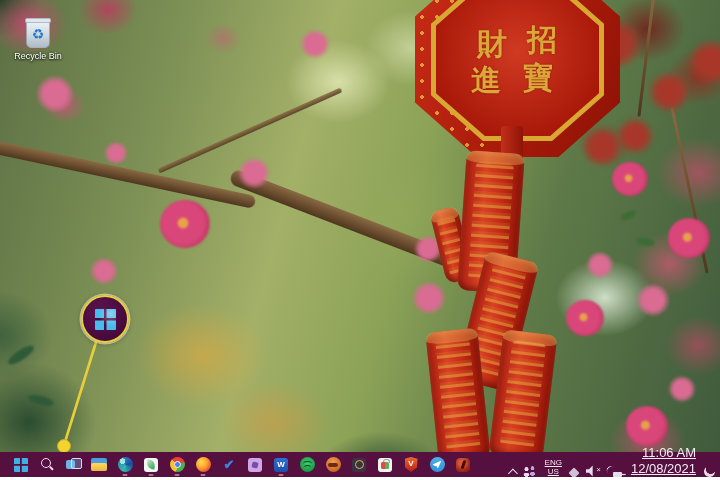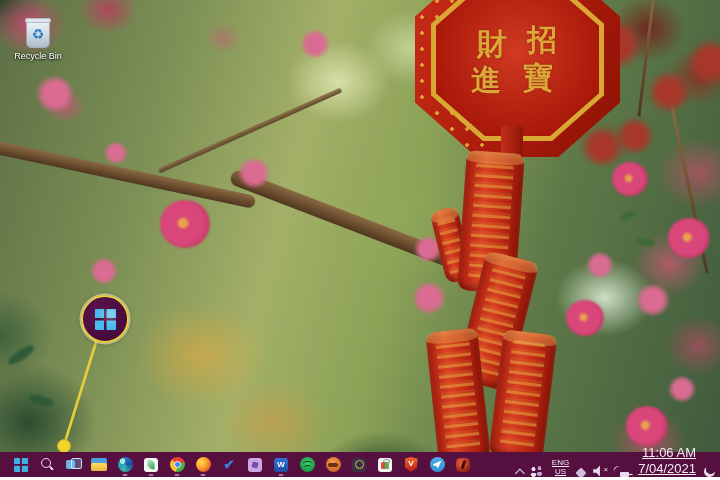--- a/index.html
+++ b/index.html
@@ -365,21 +365,21 @@
         <span class="mute">
           <span class="mute-x">×</span>
         </span>
       </div>
       <div class="tray-item">
           <span class="net"></span>
         </div>
       <div class="tray-item clock">
         <div>
           <div>11:06 AM</div>
-          <div>7/04/2021</div>
+          <div>12/08/2021</div>
         </div>
       </div>
       <div class="tray-item">
           <span class="moon"></span>
         </div>
     </div>
   </div>
   <div class="frame-bottom"></div>
 
 </div>

